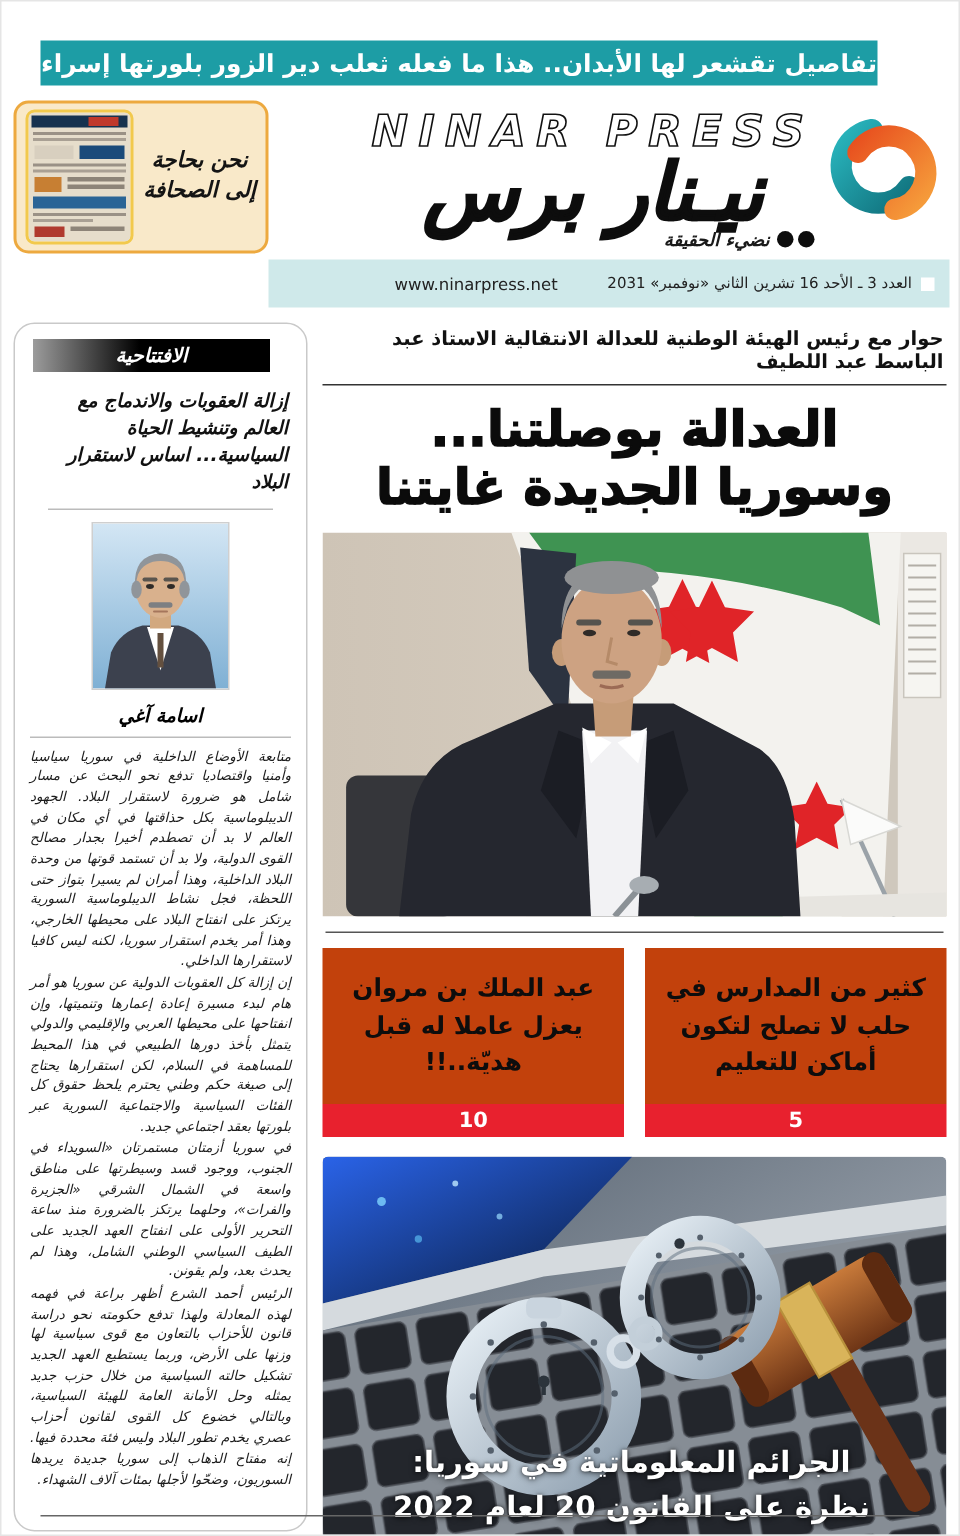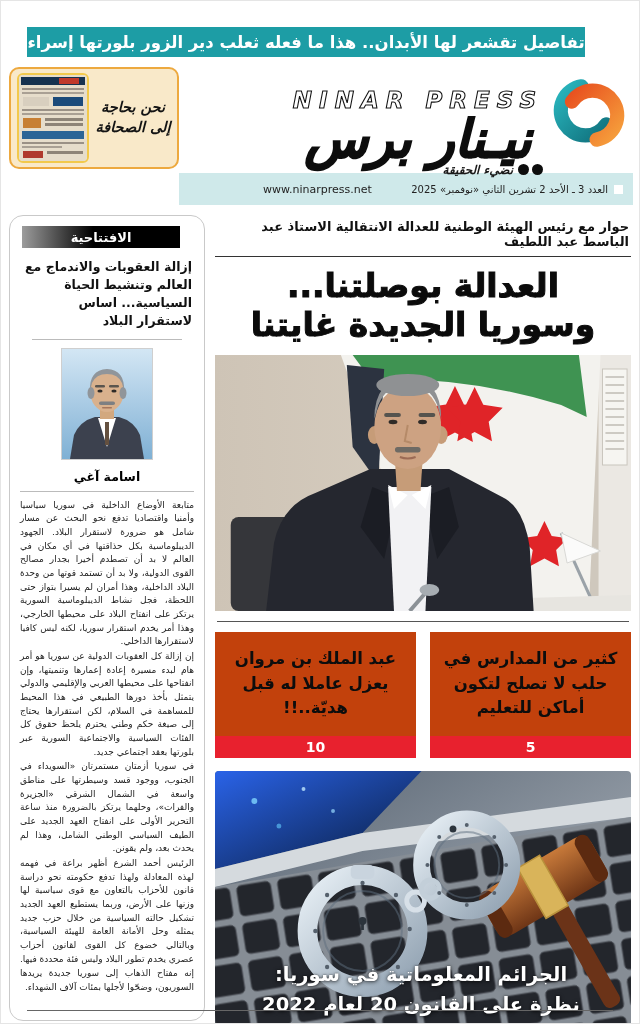--- a/index.html
+++ b/index.html
@@ -14,42 +14,42 @@
 
   
   .masthead { display:flex; direction:ltr; padding:4px 6px 0 8px; height:106px;font-style:italic; }
   .promo-box { width:170px; height:102px; background:#f9e9c9; border:2px solid #eda93f; border-radius:10px;
     display:flex; align-items:center; gap:6px; padding:5px 6px; direction:ltr; }
   .promo-photo { width:72px; height:90px; border:2px solid #f2c94c; border-radius:6px; overflow:hidden; flex:none; }
   .promo-text { flex:1; direction:rtl; text-align:center; font-weight:bold; font-size:14.5px; line-height:1.35; color:#141414; }
   .brand { flex:1; direction:rtl; display:flex; align-items:flex-start; justify-content:flex-start; gap:8px; padding:2px 6px 0 0; }
   .logo-mark { width:76px; height:84px; flex:none; margin-top:2px; }
   .name-block { display:flex; flex-direction:column; align-items:center; }
-  .latin-name { direction:ltr; font-size:23px; font-weight:bold; letter-spacing:7px; color:transparent;
-    -webkit-text-stroke:1.1px #111; line-height:1; margin-top:20px; }
+  .latin-name { direction:ltr; font-size:29px; font-weight:bold; letter-spacing:7px; color:transparent;
+    -webkit-text-stroke:1.1px #111; line-height:1; margin-top:4px; }
   .arabic-name { font-size:52px; font-weight:900; color:#0d0d0d; line-height:1.05;
     -webkit-text-stroke:1.5px #0d0d0d; letter-spacing:1px; }
   .tagline-row { align-self:flex-start; display:flex; align-items:center; gap:5px; margin:-4px 0 0 0; direction:rtl; }
   .logo-dots { display:flex; gap:3px; }
   .logo-dots i { width:11px; height:11px; background:#0d0d0d; border-radius:50%; display:block; }
   .tagline { font-size:12px; font-weight:bold; color:#1a1a1a; }
 
   
   .info-bar { margin:4px 6px 6px 178px; height:32px; background:#cfe9ea; display:flex; align-items:center;
     justify-content:space-between; padding:0 10px 0 14px; }
   .site-url { direction:ltr; font-size:11px; color:#222; margin-left:70px; }
   .issue-line { direction:rtl; font-size:10px; color:#222; display:flex; align-items:center; gap:6px; }
   .issue-line .sq { width:9px; height:9px; background:#fff; display:inline-block; flex:none; }
 
   
   .content { display:grid; grid-template-columns:196px 1fr; gap:10px; padding:4px 8px 0 8px; direction:ltr; }
 
   
   .sidebar { border:1.5px solid #c9c9c9; border-radius:14px; height:806px; padding:10px 10px 8px 10px;
-    direction:rtl; overflow:hidden; background:#fff; }
+    direction:rtl; overflow:hidden; background:#fff;font-style:italic; }
   .ed-header { height:22px; background:linear-gradient(to left,#000 55%,#9c9c9c); color:#fff; font-weight:bold;
     font-size:13px; display:flex; align-items:center; justify-content:center; width:158px; margin-right:auto; margin-left:2px; }
   .ed-title { margin:10px 2px 8px 2px; font-size:12.5px; font-weight:bold; color:#111; text-align:right; line-height:1.45; }
   .ed-photo-wrap { text-align:center; border-top:1px solid #bbb; padding-top:8px; width:150px; margin:0 auto; }
   .ed-photo { width:92px; height:112px; display:inline-block; border:1px solid #cfcfcf; }
   .ed-author { text-align:center; font-size:12.5px; font-weight:bold; margin:5px 0 7px 0; }
   .ed-body { border-top:1px solid #bbb; padding-top:7px; font-size:9px; line-height:1.52; text-align:justify; color:#1c1c1c; }
   .ed-body p { margin-bottom:1px; }
 
   
@@ -135,21 +135,21 @@
           <span class="tagline">نضيء الحقيقة</span>
         </div>
       </div>
     </div>
   </div>
 
   <div class="info-bar">
     <span class="site-url">www.ninarpress.net</span>
     <span class="issue-line">
       <span class="sq"></span>
-      <span>العدد 3 ـ الأحد 2 تشرين الثاني «نوفمبر» 2025</span>
+      <span>العدد 3 ـ الأحد 16 تشرين الثاني «نوفمبر» 2031</span>
     </span>
   </div>
 
   <div class="content">
 
     <div class="sidebar">
       <div class="ed-header">الافتتاحية</div>
       <div class="ed-title">إزالة العقوبات والاندماج مع العالم وتنشيط الحياة السياسية... اساس لاستقرار البلاد</div>
       <div class="ed-photo-wrap">
         <svg class="ed-photo" viewBox="0 0 90 110">

